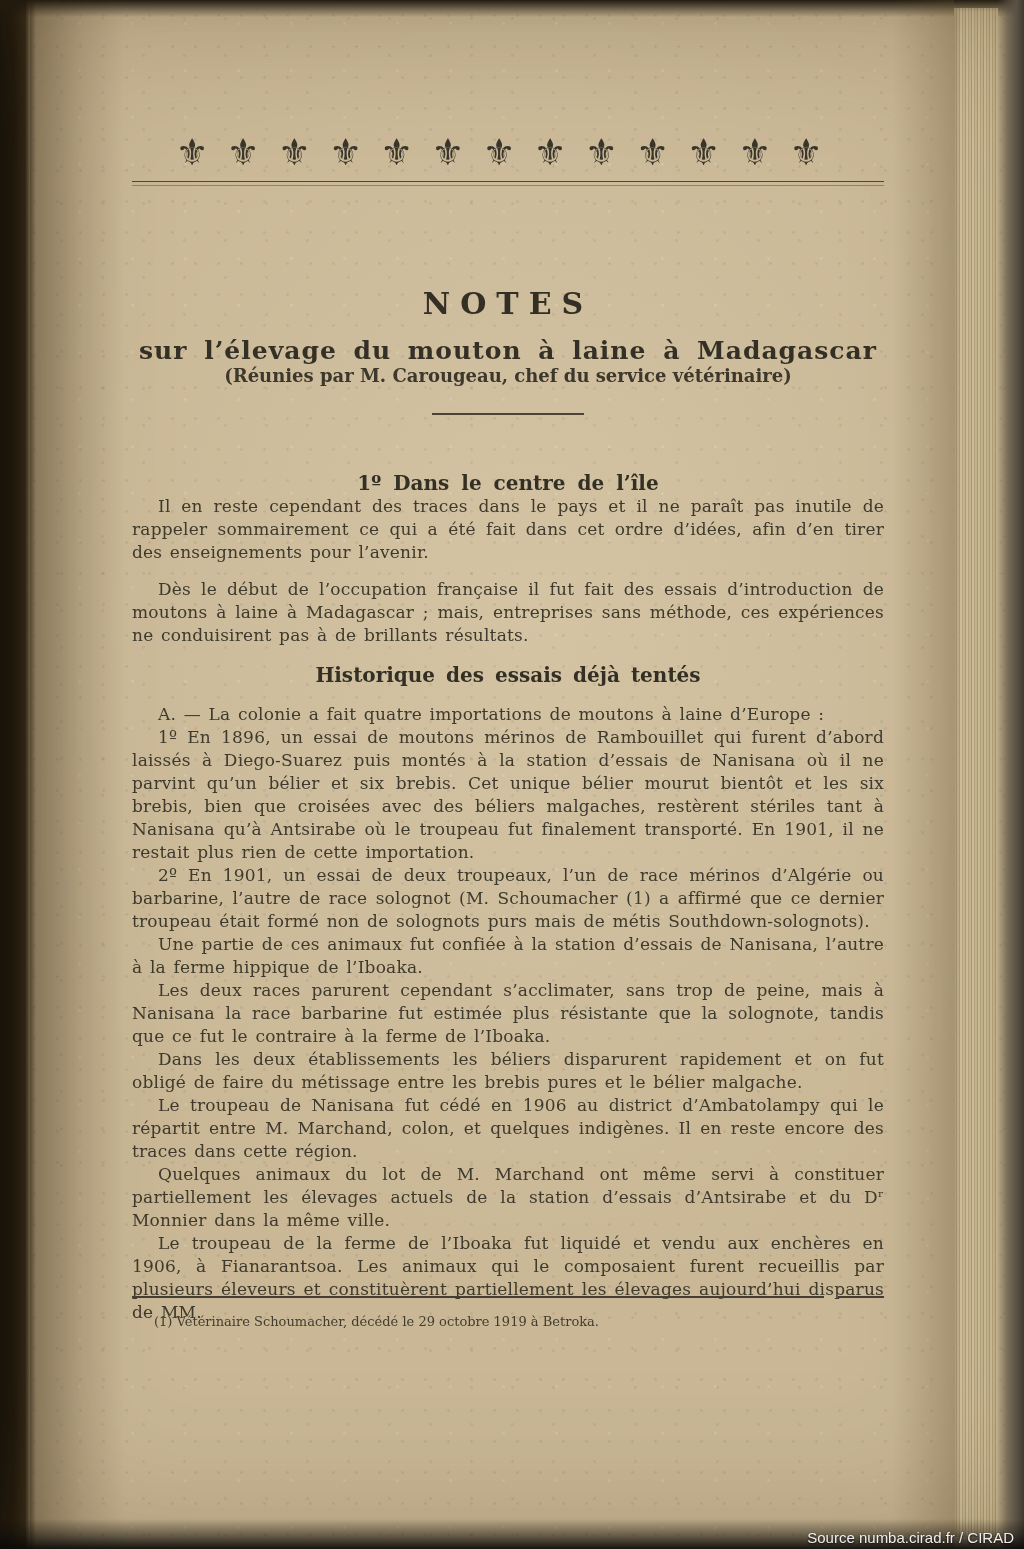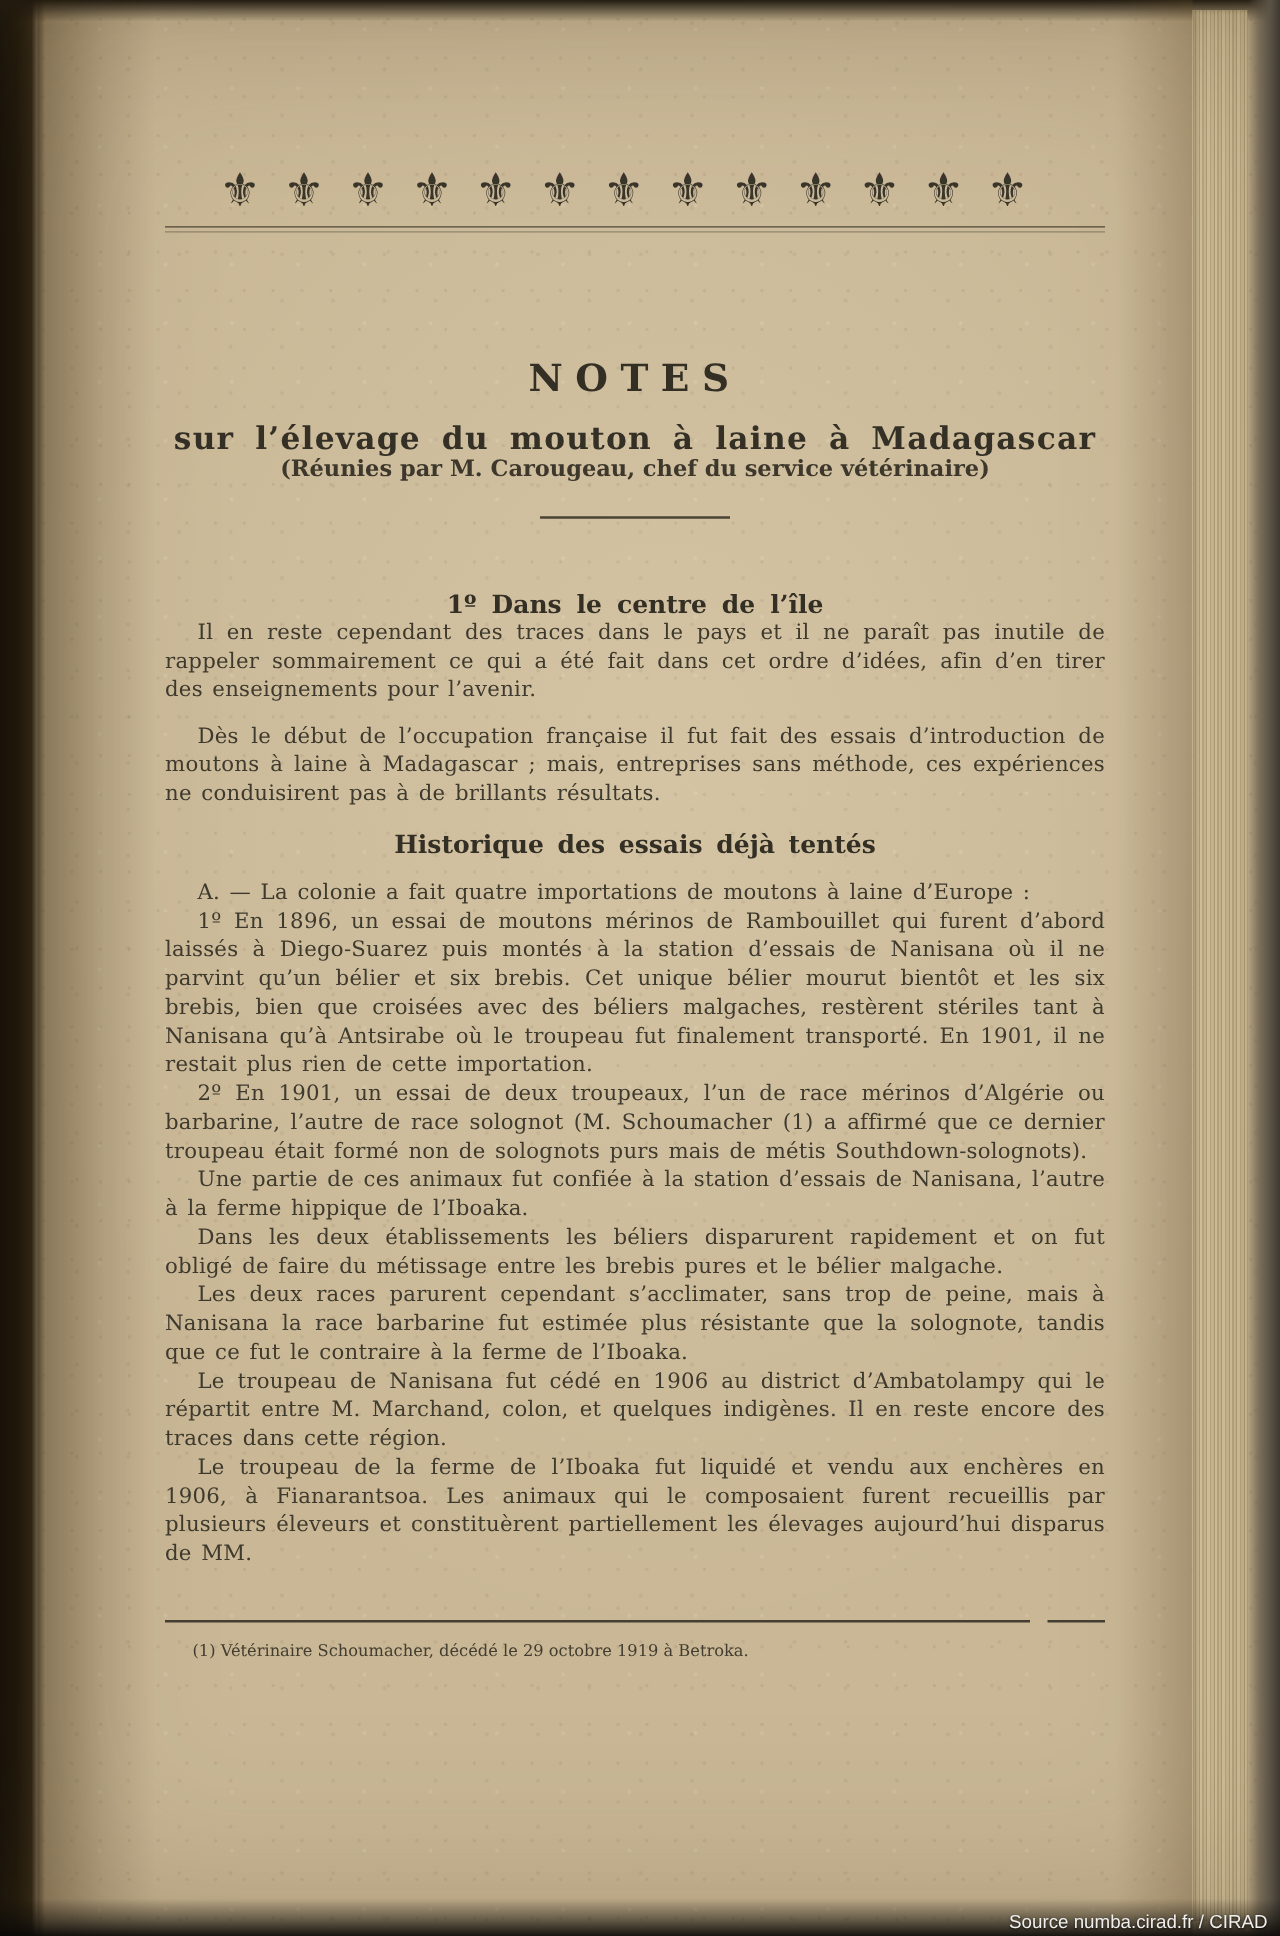--- a/index.html
+++ b/index.html
@@ -133,23 +133,24 @@
 
     <h3 class="section-heading sh1">1º Dans le centre de l’île</h3>
     <p class="body-para">Il en reste cependant des traces dans le pays et il ne paraît pas inutile de rappeler sommairement ce qui a été fait dans cet ordre d’idées, afin d’en tirer des enseignements pour l’avenir.</p>
     <p class="body-para first">Dès le début de l’occupation française il fut fait des essais d’introduction de moutons à laine à Madagascar ; mais, entreprises sans méthode, ces expériences ne conduisirent pas à de brillants résultats.</p>
 
     <h3 class="section-heading sh2">Historique des essais déjà tentés</h3>
     <p class="body-para">A. — La colonie a fait quatre importations de moutons à laine d’Europe :</p>
     <p class="body-para">1º En 1896, un essai de moutons mérinos de Rambouillet qui furent d’abord laissés à Diego-Suarez puis montés à la station d’essais de Nanisana où il ne parvint qu’un bélier et six brebis. Cet unique bélier mourut bientôt et les six brebis, bien que croisées avec des béliers malgaches, restèrent stériles tant à Nanisana qu’à Antsirabe où le troupeau fut finalement transporté. En 1901, il ne restait plus rien de cette importation.</p>
     <p class="body-para">2º En 1901, un essai de deux troupeaux, l’un de race mérinos d’Algérie ou barbarine, l’autre de race solognot (M. Schoumacher (1) a affirmé que ce dernier troupeau était formé non de solognots purs mais de métis Southdown-solognots).</p>
     <p class="body-para">Une partie de ces animaux fut confiée à la station d’essais de Nanisana, l’autre à la ferme hippique de l’Iboaka.</p>
+    <p class="body-para">Les deux races parurent cependant s’acclimater, sans trop de peine, mais à Nanisana la race barbarine fut estimée plus résistante que la solognote, tandis que ce fut le contraire à la ferme de l’Iboaka.</p>
     <p class="body-para">Dans les deux établissements les béliers disparurent rapidement et on fut obligé de faire du métissage entre les brebis pures et le bélier malgache.</p>
-    <p class="body-para">Les deux races parurent cependant s’acclimater, sans trop de peine, mais à Nanisana la race barbarine fut estimée plus résistante que la solognote, tandis que ce fut le contraire à la ferme de l’Iboaka.</p>
     <p class="body-para">Le troupeau de Nanisana fut cédé en 1906 au district d’Ambatolampy qui le répartit entre M. Marchand, colon, et quelques indigènes. Il en reste encore des traces dans cette région.</p>
+    <p class="body-para">Quelques animaux du lot de M. Marchand ont même servi à constituer partiellement les élevages actuels de la station d’essais d’Antsirabe et du Dʳ Monnier dans la même ville.</p>
     <p class="body-para">Le troupeau de la ferme de l’Iboaka fut liquidé et vendu aux enchères en 1906, à Fianarantsoa. Les animaux qui le composaient furent recueillis par plusieurs éleveurs et constituèrent partiellement les élevages aujourd’hui disparus de MM.</p>
 
     <div class="footnote-area">
       <div class="footnote-rule">
         <span class="long"></span>
         <span class="shortseg"></span>
       </div>
       <p class="footnote-text">(1) Vétérinaire Schoumacher, décédé le 29 octobre 1919 à Betroka.</p>
     </div>
 

